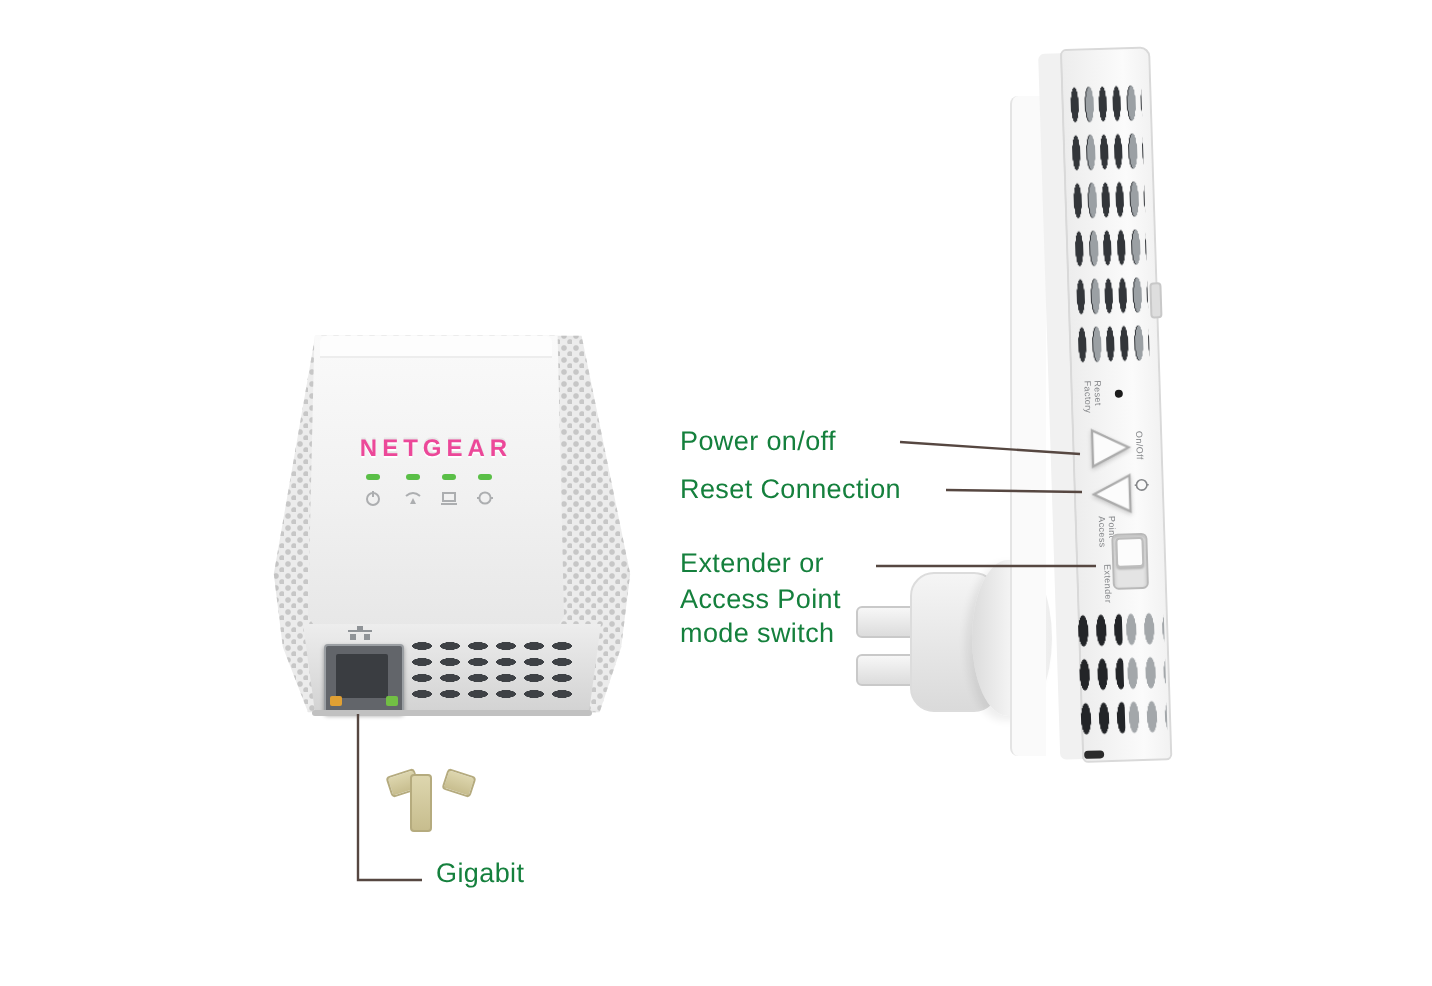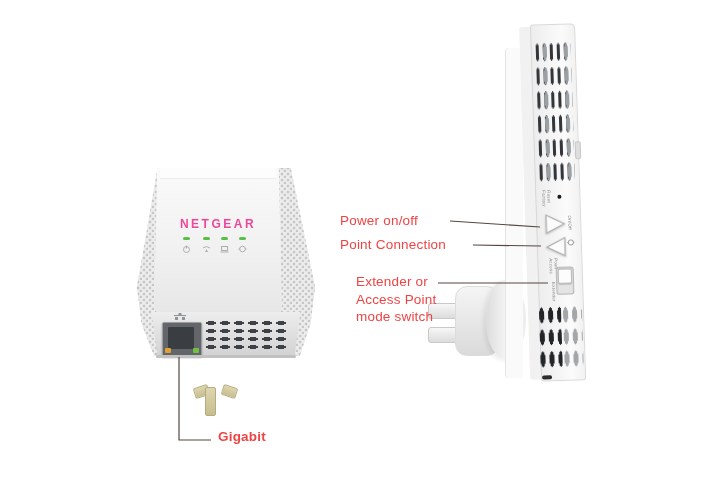--- a/index.html
+++ b/index.html
@@ -1,20 +1,20 @@
 <!DOCTYPE html>
 <html><head>
 <meta charset="utf-8">
 <style>
   html,body{margin:0;padding:0;background:#fff;}
   .canvas{position:relative;width:716px;height:493px;background:#ffffff;overflow:hidden;
           font-family:"Liberation Sans",sans-serif;}
 
   
-  .lbl{position:absolute;font-size:13.5px;line-height:17.5px;color:#ef4444;letter-spacing:.2px;}
+  .lbl{position:absolute;font-size:13.5px;line-height:17.5px;color:#15803d;letter-spacing:.2px;}
 
   
   .front{position:absolute;left:135px;top:166px;width:182px;height:262px;}
   .mesh-body{position:absolute;left:1px;top:0;width:180px;height:192px;
     background-color:#ececec;
     background-image:
       radial-gradient(circle at 2px 2px, #c7c7c7 1.1px, rgba(0,0,0,0) 1.7px),
       radial-gradient(circle at 5px 5px, #c7c7c7 1.1px, rgba(0,0,0,0) 1.7px);
     background-size:6px 6px;
     clip-path:polygon(12% 1%, 86% 1%, 99.5% 63%, 97% 82%, 91% 99%, 10% 99%, 3% 82%, .5% 63%);
@@ -184,30 +184,30 @@
     <span class="vtext" style="left:24px;top:258px;height:30px;">Extender</span>
 
     <div class="tvb tvb-left"></div>
     <div class="tvb tvb-right"></div>
     <div class="tower-foot"></div>
   </div>
 
   <div class="lbl" style="left:340px;top:212px;">Power on/off</div>
 
   <div class="lbl" style="left:340px;top:236px;">
-    <div>Point Connection</div>
-  </div>
-
-  <div class="lbl" style="left:340px;top:273px;margin-left:16px;">
+    <div>Reset Connection</div>
+  </div>
+
+  <div class="lbl" style="left:340px;top:273px;">
     <div>Extender or</div>
     <div>Access Point</div>
     <div>mode switch</div>
   </div>
 
-  <div class="lbl" style="left:218px;top:428px;font-weight:bold;">
+  <div class="lbl" style="left:218px;top:428px;">
     <div>Gigabit</div>
   </div>
 
   <svg class="leader" viewBox="0 0 716 493">
     <path d="M 450 221 L 540 227" fill="none" stroke="#564741" stroke-width="1.2"></path>
     <path d="M 473 245 L 541 246" fill="none" stroke="#564741" stroke-width="1.2"></path>
     <path d="M 438 283 L 548 283" fill="none" stroke="#564741" stroke-width="1.2"></path>
     <path d="M 179 357 L 179 440 L 211 440" fill="none" stroke="#564741" stroke-width="1.2"></path>
   </svg>
 

